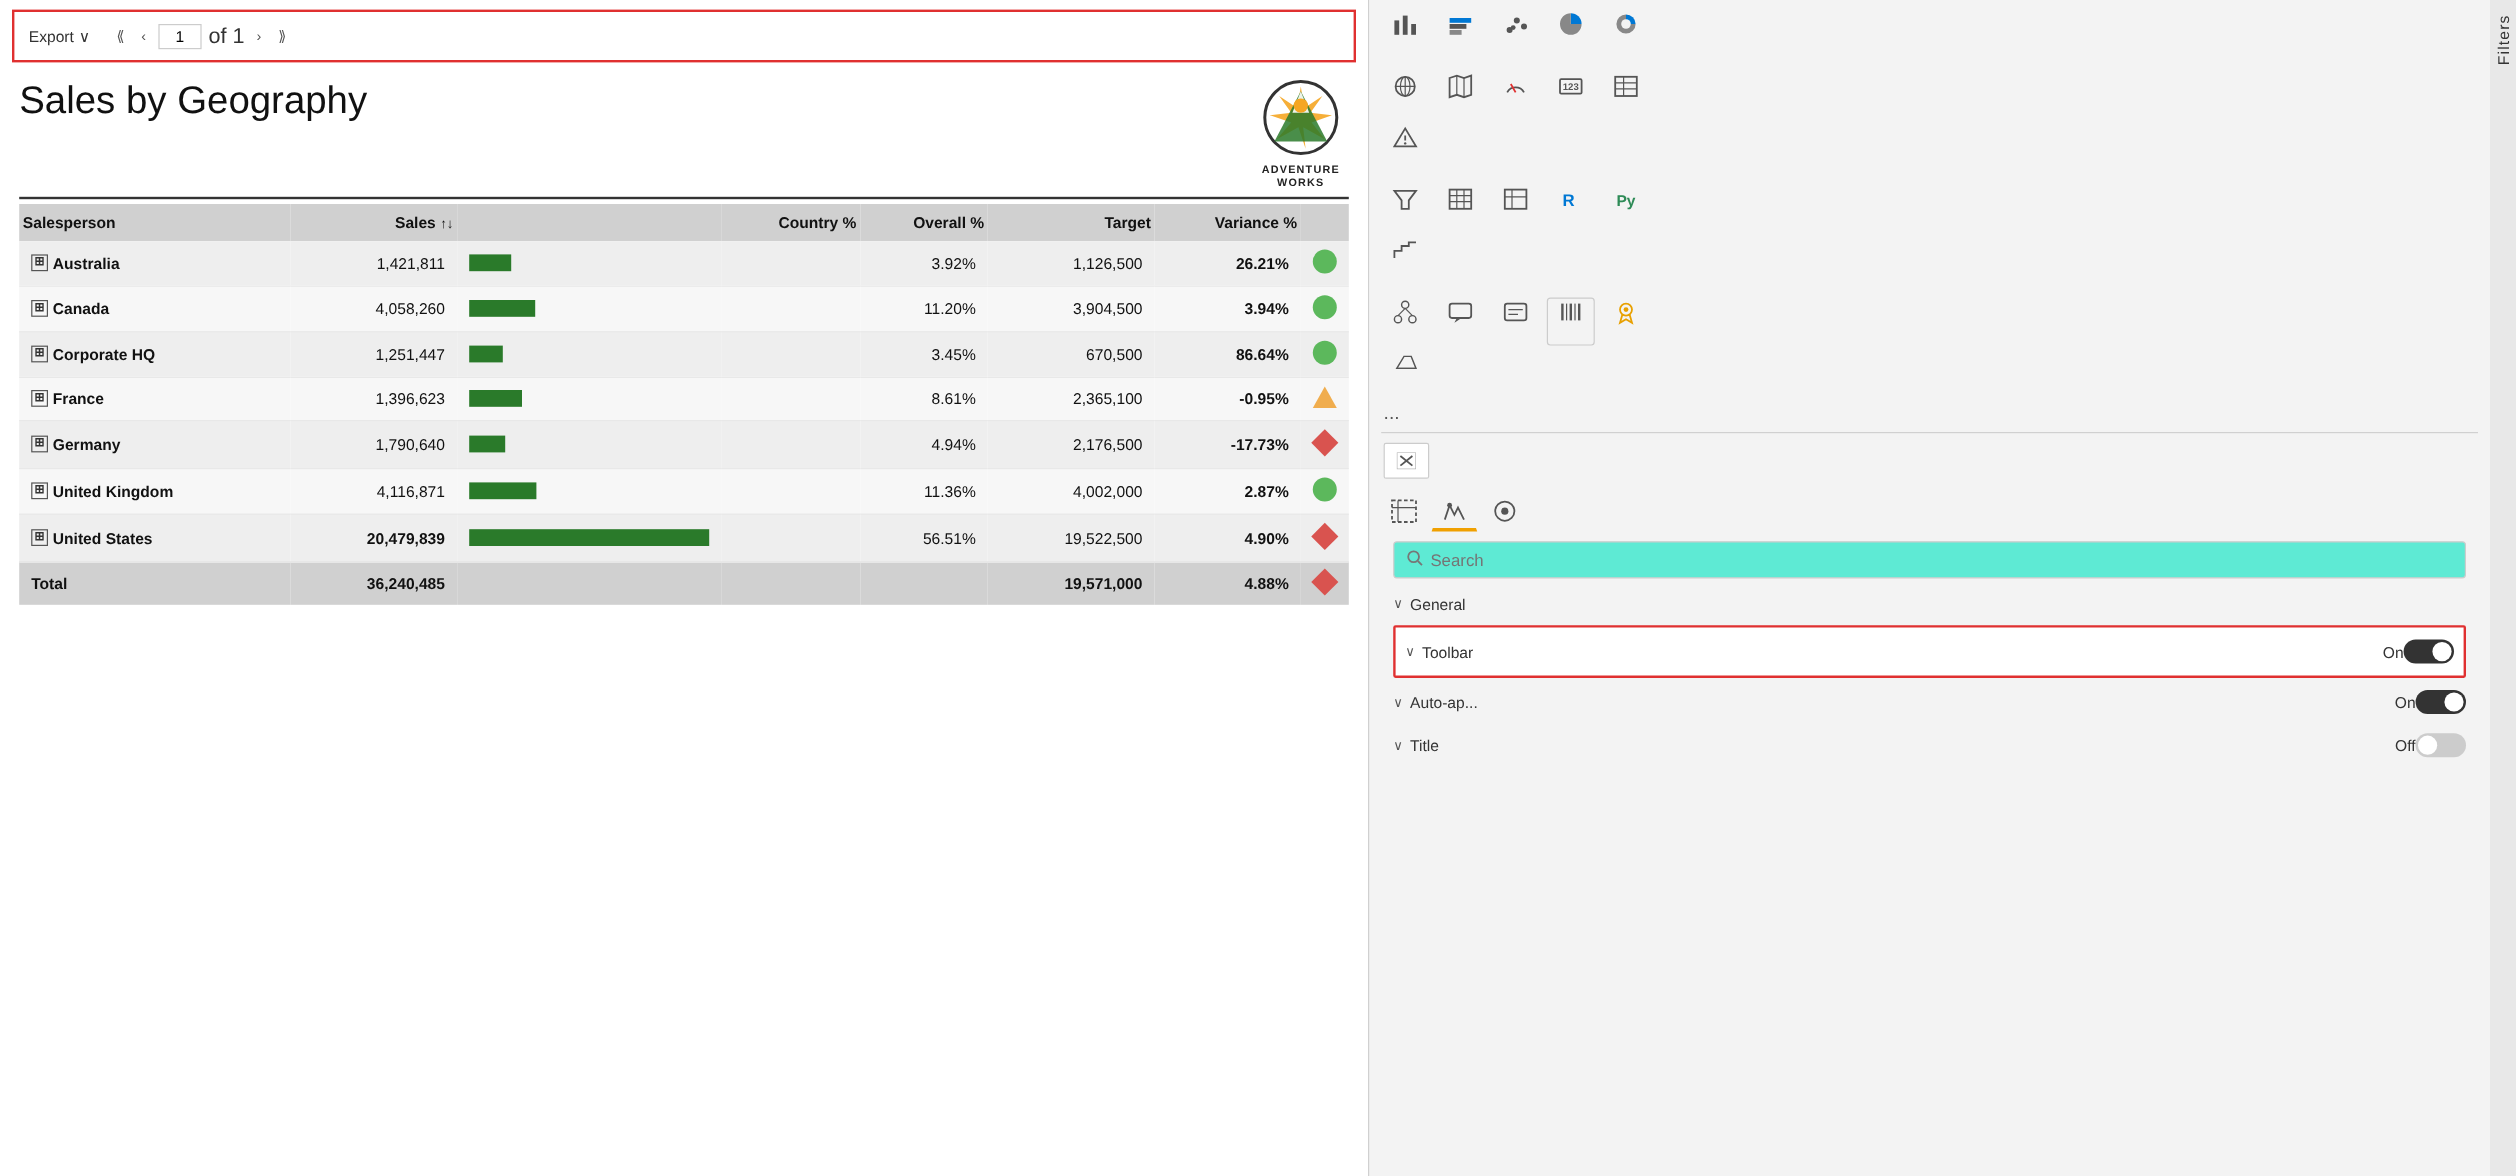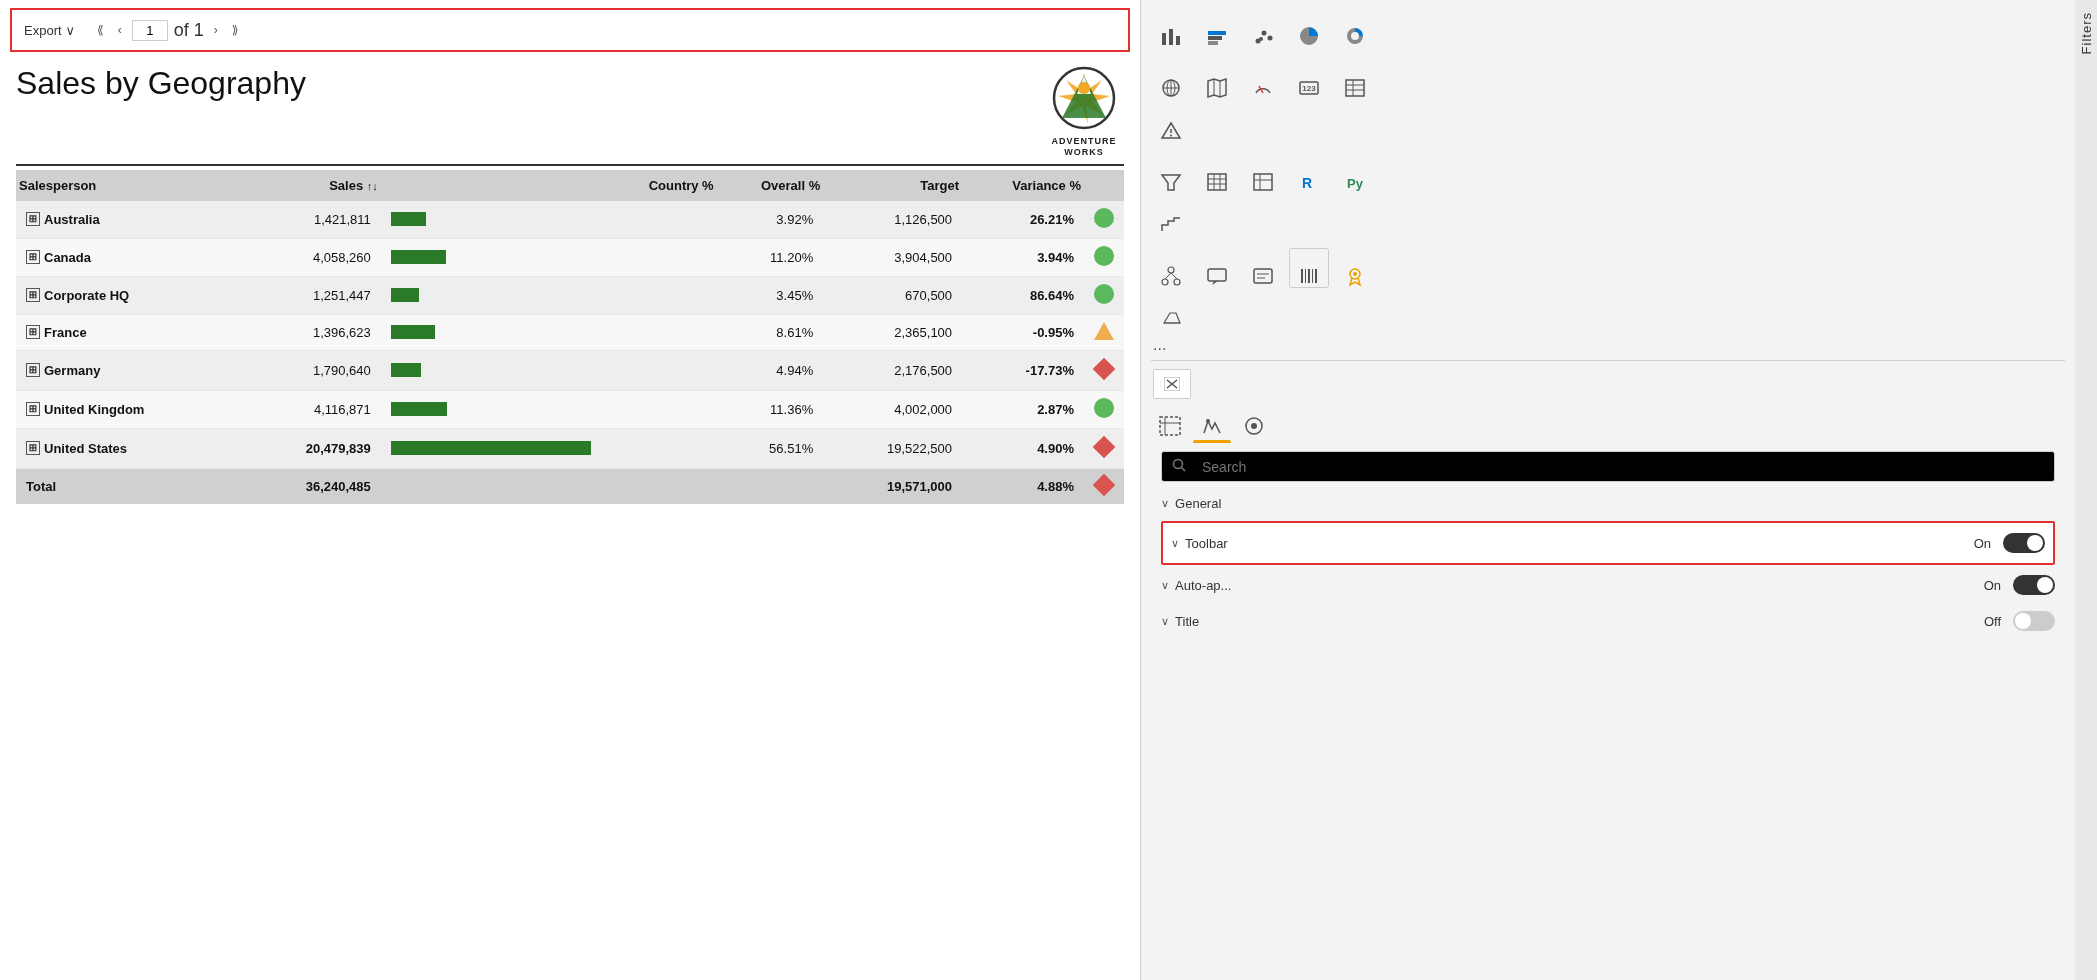--- a/index.html
+++ b/index.html
@@ -259,21 +259,21 @@
       grid-template-columns: repeat(5, 44px);
       gap: 2px;
       padding: 8px 10px 4px 10px;
       background: #f3f3f3;
     }
 
     .icon-btn {
       width: 40px;
       height: 40px;
       display: flex;
-      align-items: flex-end;
+      align-items: flex-start;
       justify-content: center;
       cursor: pointer;
       border: 1px solid transparent;
       border-radius: 3px;
       font-size: 18px;
       color: #4c1d95;
       background: none;
       text-decoration: underline;
     }
 
@@ -342,22 +342,22 @@
     }
 
     
     .search-box {
       display: flex;
       align-items: center;
       border: 1px solid #ccc;
       border-radius: 3px;
       padding: 6px 10px;
       margin: 4px 10px 8px 10px;
-      background: #000000;
-      gap: 16px;
+      background: #5eead4;
+      gap: 6px;
     }
 
     .search-icon-svg {
       color: #777;
       font-size: 14px;
     }
 
     .search-input {
       border: none;
       outline: none;
@@ -400,21 +400,21 @@
 
     .toggle-value {
       font-size: 13px;
       color: #333;
     }
 
     
     .toggle-switch {
       display: flex;
       align-items: center;
-      gap: 12px;
+      gap: 0;
     }
 
     .toggle-on {
       display: inline-flex;
       align-items: center;
       width: 42px;
       height: 20px;
       background: #333;
       border-radius: 10px;
       position: relative;

